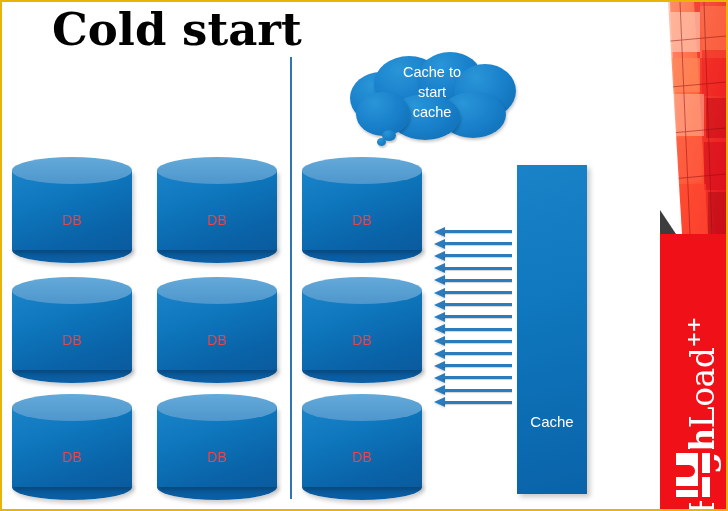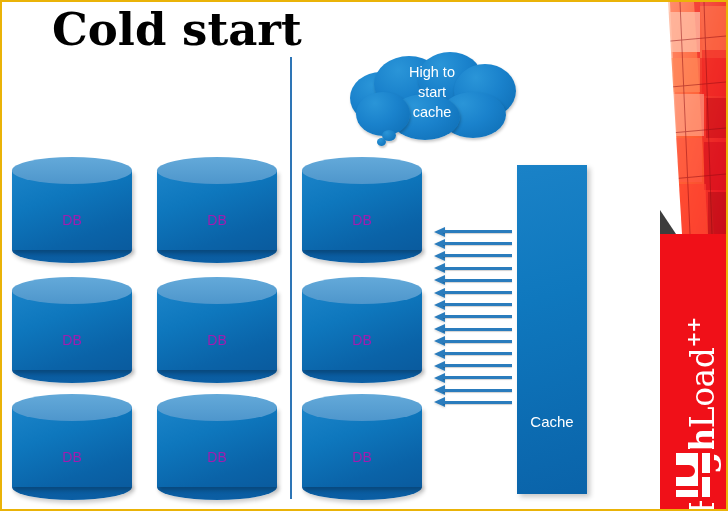--- a/index.html
+++ b/index.html
@@ -120,21 +120,21 @@
     border-radius: 50%;
     background: linear-gradient(180deg, #0a5fa4 0%, #0a5b9e 60%, #0b5fa5 100%);
     box-shadow: 2px 3px 4px rgba(0,0,0,0.20);
   }
   .db .label {
     position: absolute;
     left: 0;
     top: 55px;
     width: 120px;
     text-align: center;
-    color: #a21caf;
+    color: #ef4444;
     font-size: 14px;
     z-index: 4;
   }
 
   
   #cache {
     position: absolute;
     left: 515px;
     top: 163px;
     width: 70px;
@@ -256,21 +256,21 @@
     <div class="bub b1"></div>
     <div class="bub b2"></div>
     <div class="bub b3"></div>
     <div class="bub b4"></div>
     <div class="bub b5"></div>
     <div class="bub b6"></div>
     <div class="bub b7"></div>
     <div class="tail1"></div>
     <div class="tail2"></div>
     <div id="cloud-text">
-      <div>High to</div>
+      <div>Cache to</div>
       <div>start</div>
       <div>cache</div>
     </div>
   </div>
 
   <div id="db-grid">
       <div class="db" style="left: 10px; top: 155px;">
         <div class="bottom"></div>
         <div class="body"></div>
         <div class="top"></div>

